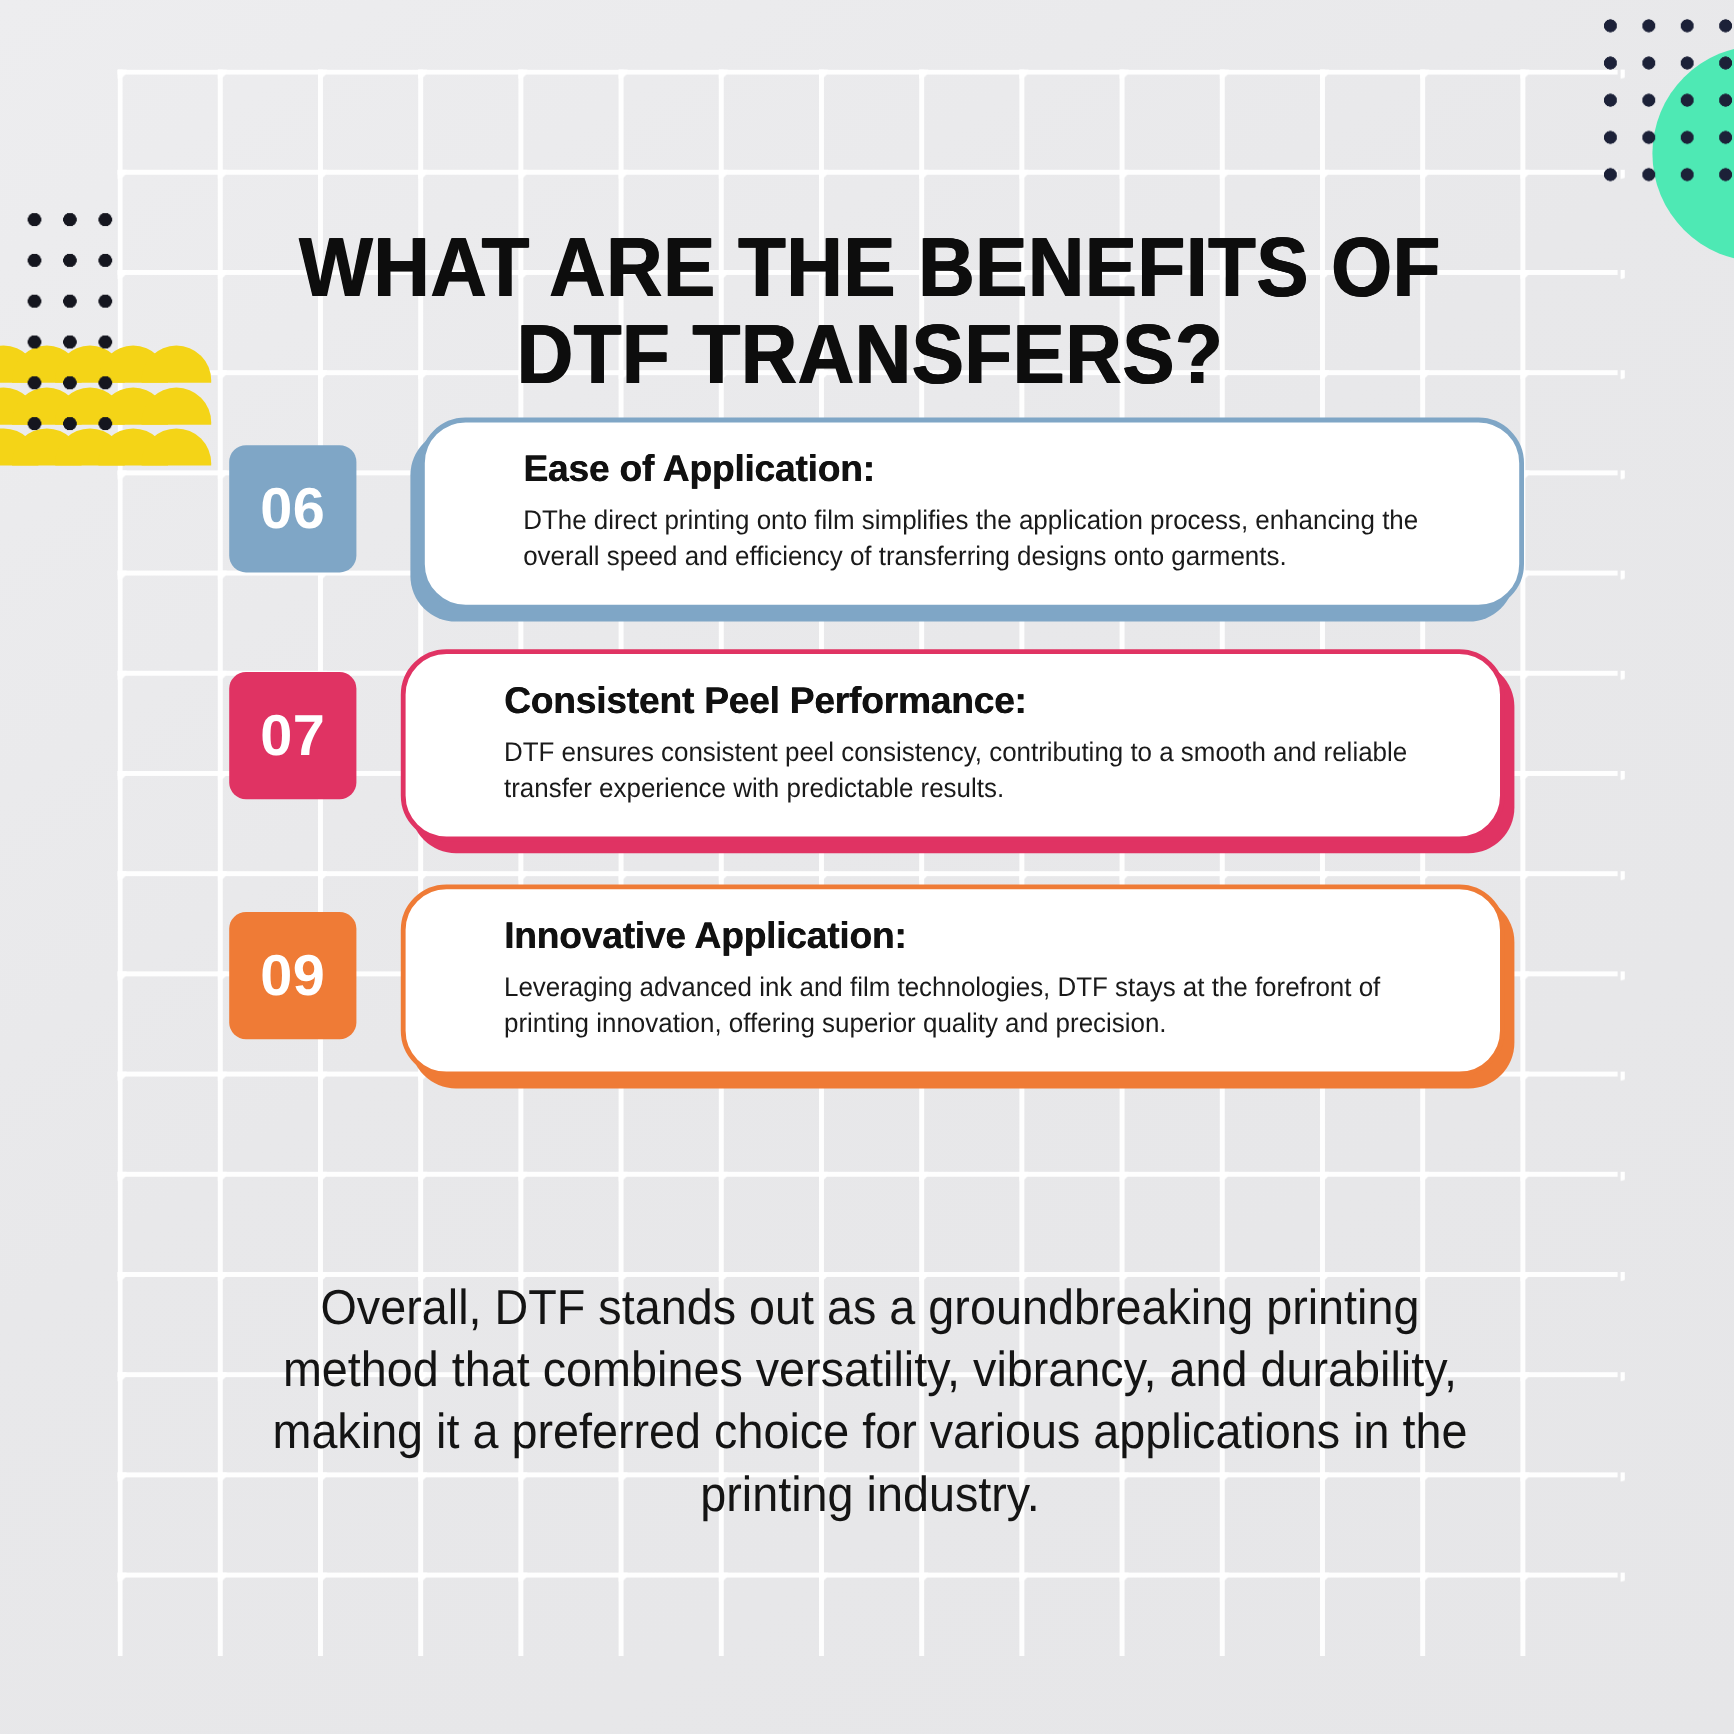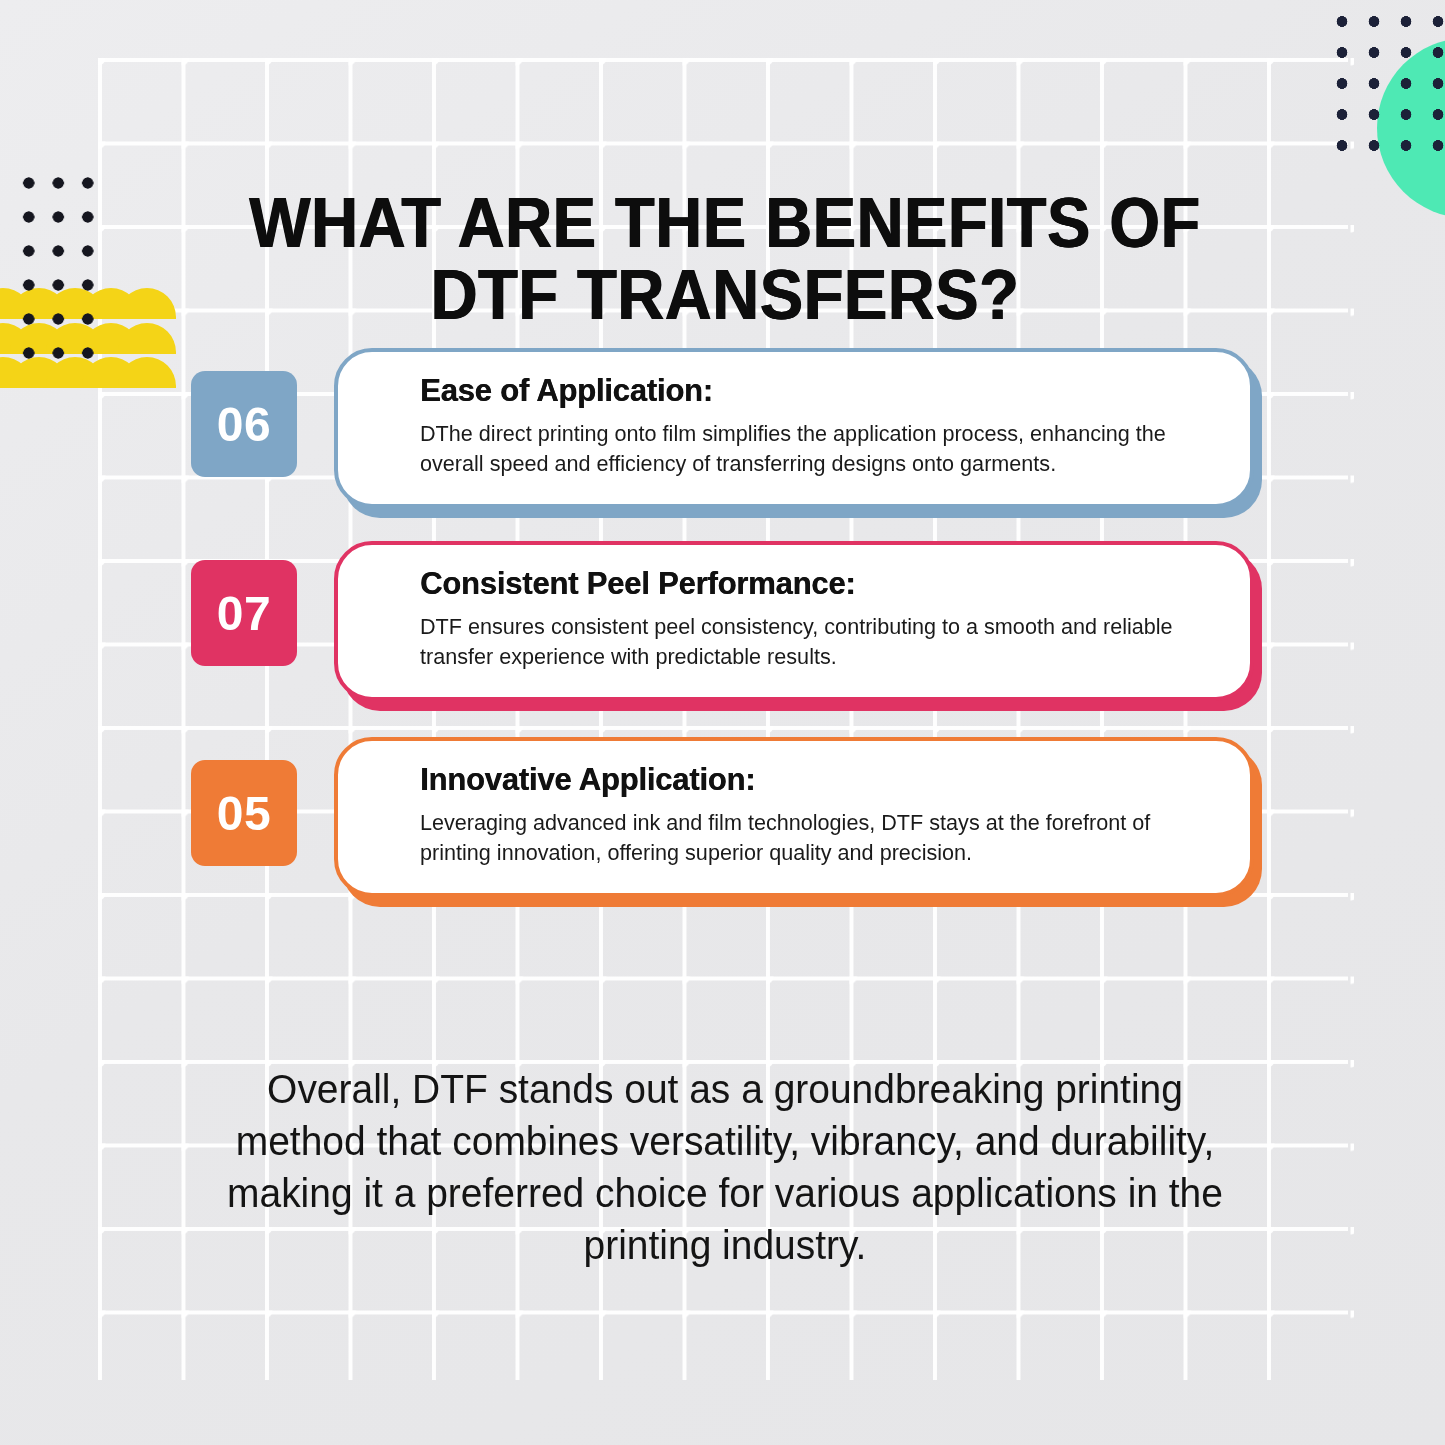--- a/index.html
+++ b/index.html
@@ -191,21 +191,21 @@
     font-weight: 400;
     font-size: 22.4px;
     line-height: 1.37;
     color: #1a1a1a;
     transform: scaleX(0.965);
     transform-origin: 0 50%;
   }
 
   
   .item-0 .badge, .item-0 .card-shadow { background: #7fa6c6; }
-  .item-0 .card { border-color: #7fa6c6; }
+  .item-0 .card { border-color: #7fa6c6; margin-left: 16px; }
   .item-1 .badge, .item-1 .card-shadow { background: #e03363; }
   .item-1 .card { border-color: #e03363; }
   .item-2 .badge, .item-2 .card-shadow { background: #ef7b36; }
   .item-2 .card { border-color: #ef7b36; }
 
   .item-0 .badge { top: 29px; }
   .item-1 .badge { top: 22px; }
   .item-2 .badge { top: 26px; }
   .item-0 .card-wrap { top: 6px; }
   .item-1 .card-wrap { top: 3px; padding-left: 40px; }
@@ -285,21 +285,21 @@
       <div class="card-wrap">
         <div class="card-shadow"></div>
         <div class="card">
           <div class="card-title">Consistent Peel Performance:</div>
           <div class="card-body">DTF ensures consistent peel consistency, contributing to a smooth and reliable transfer experience with predictable results.</div>
         </div>
       </div>
     </div>
 
     <div class="item item-2">
-      <div class="badge">05</div>
+      <div class="badge">09</div>
       <div class="card-wrap">
         <div class="card-shadow"></div>
         <div class="card">
           <div class="card-title">Innovative Application:</div>
           <div class="card-body">Leveraging advanced ink and film technologies, DTF stays at the forefront of printing innovation, offering superior quality and precision.</div>
         </div>
       </div>
     </div>
 
   </div>

